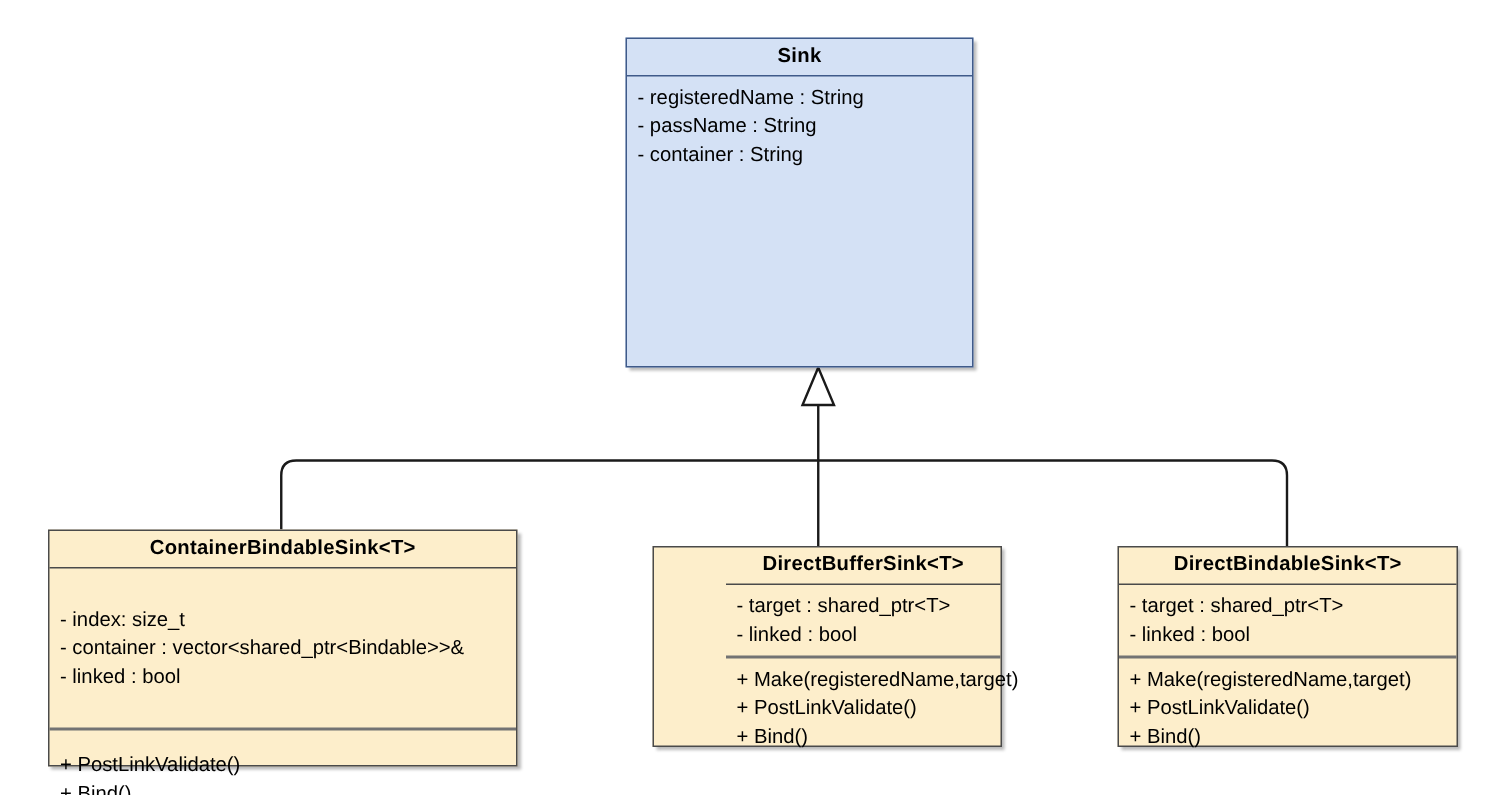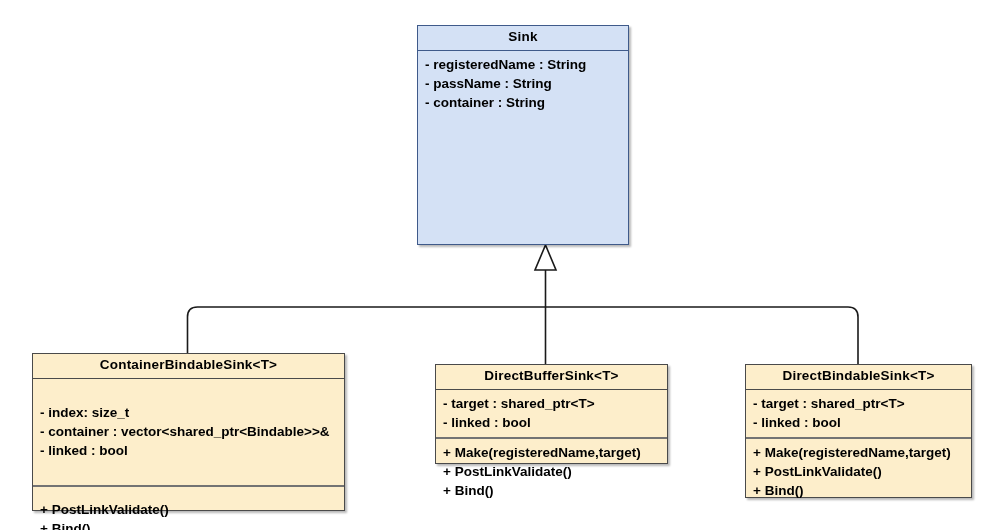--- a/index.html
+++ b/index.html
@@ -53,21 +53,20 @@
   .compartment {
     padding: 4px 7px 5px 7px;
     font-size: 13.5px;
     color: #000000;
     line-height: 1.42;
   }
   .uml-class.blue .compartment.with-top { border-top: 1px solid #3f5a8a; }
   .uml-class.yellow .compartment.with-top { border-top: 2px solid #737373; }
   .member {
     white-space: nowrap;
-    font-weight: bold;
   }
   .member.spacer {
     height: 9px;
   }
   .compartment.ops { flex: 1 1 auto; }
 </style>
 </head>
 <body>
 
 <div id="canvas">
@@ -76,21 +75,21 @@
 
     <path d="M 545.5 270 L 545.5 307" stroke="#1a1a1a" stroke-width="1.6" fill="none"></path>
 
     <path d="M 187.5 353 L 187.5 317 Q 187.5 307 197.5 307 L 848 307 Q 858 307 858 317 L 858 364" stroke="#1a1a1a" stroke-width="1.6" fill="none" stroke-linecap="butt"></path>
 
     <path d="M 545.5 307 L 545.5 364" stroke="#1a1a1a" stroke-width="1.6" fill="none"></path>
 
     <polygon points="545.5,245 535,270 556,270" fill="#ffffff" stroke="#1a1a1a" stroke-width="1.6" stroke-linejoin="miter"></polygon>
   </svg>
 
-  <div class="uml-class blue" style="left:417px; top:25px; width:212px; height:220px;">
+  <div class="uml-class blue" style="left:417px; top:25px; width:232px; height:220px;">
     <div class="class-title">Sink</div>
     <div class="compartment attrs">
       <div class="member">- registeredName : String</div>
       <div class="member">- passName : String</div>
       <div class="member">- container : String</div>
     </div>
   </div>
 
   <div class="uml-class yellow" style="left:32px; top:353px; width:313px; height:158px;gap:20px;">
     <div class="class-title">ContainerBindableSink&lt;T&gt;</div>
@@ -99,21 +98,21 @@
       <div class="member">- container : vector&lt;shared_ptr&lt;Bindable&gt;&gt;&amp;</div>
       <div class="member">- linked : bool</div>
     </div>
     <div class="compartment ops with-top">
       <div class="member spacer"></div>
       <div class="member">+ PostLinkValidate()</div>
       <div class="member">+ Bind()</div>
     </div>
   </div>
 
-  <div class="uml-class yellow" style="left:435px; top:364px; width:233px; height:100px;">
+  <div class="uml-class yellow" style="left:435px; top:364px; width:233px; height:134px;padding-left:48px;">
     <div class="class-title">DirectBufferSink&lt;T&gt;</div>
     <div class="compartment attrs">
       <div class="member">- target : shared_ptr&lt;T&gt;</div>
       <div class="member">- linked : bool</div>
     </div>
     <div class="compartment ops with-top">
       <div class="member">+ Make(registeredName,target)</div>
       <div class="member">+ PostLinkValidate()</div>
       <div class="member">+ Bind()</div>
     </div>

